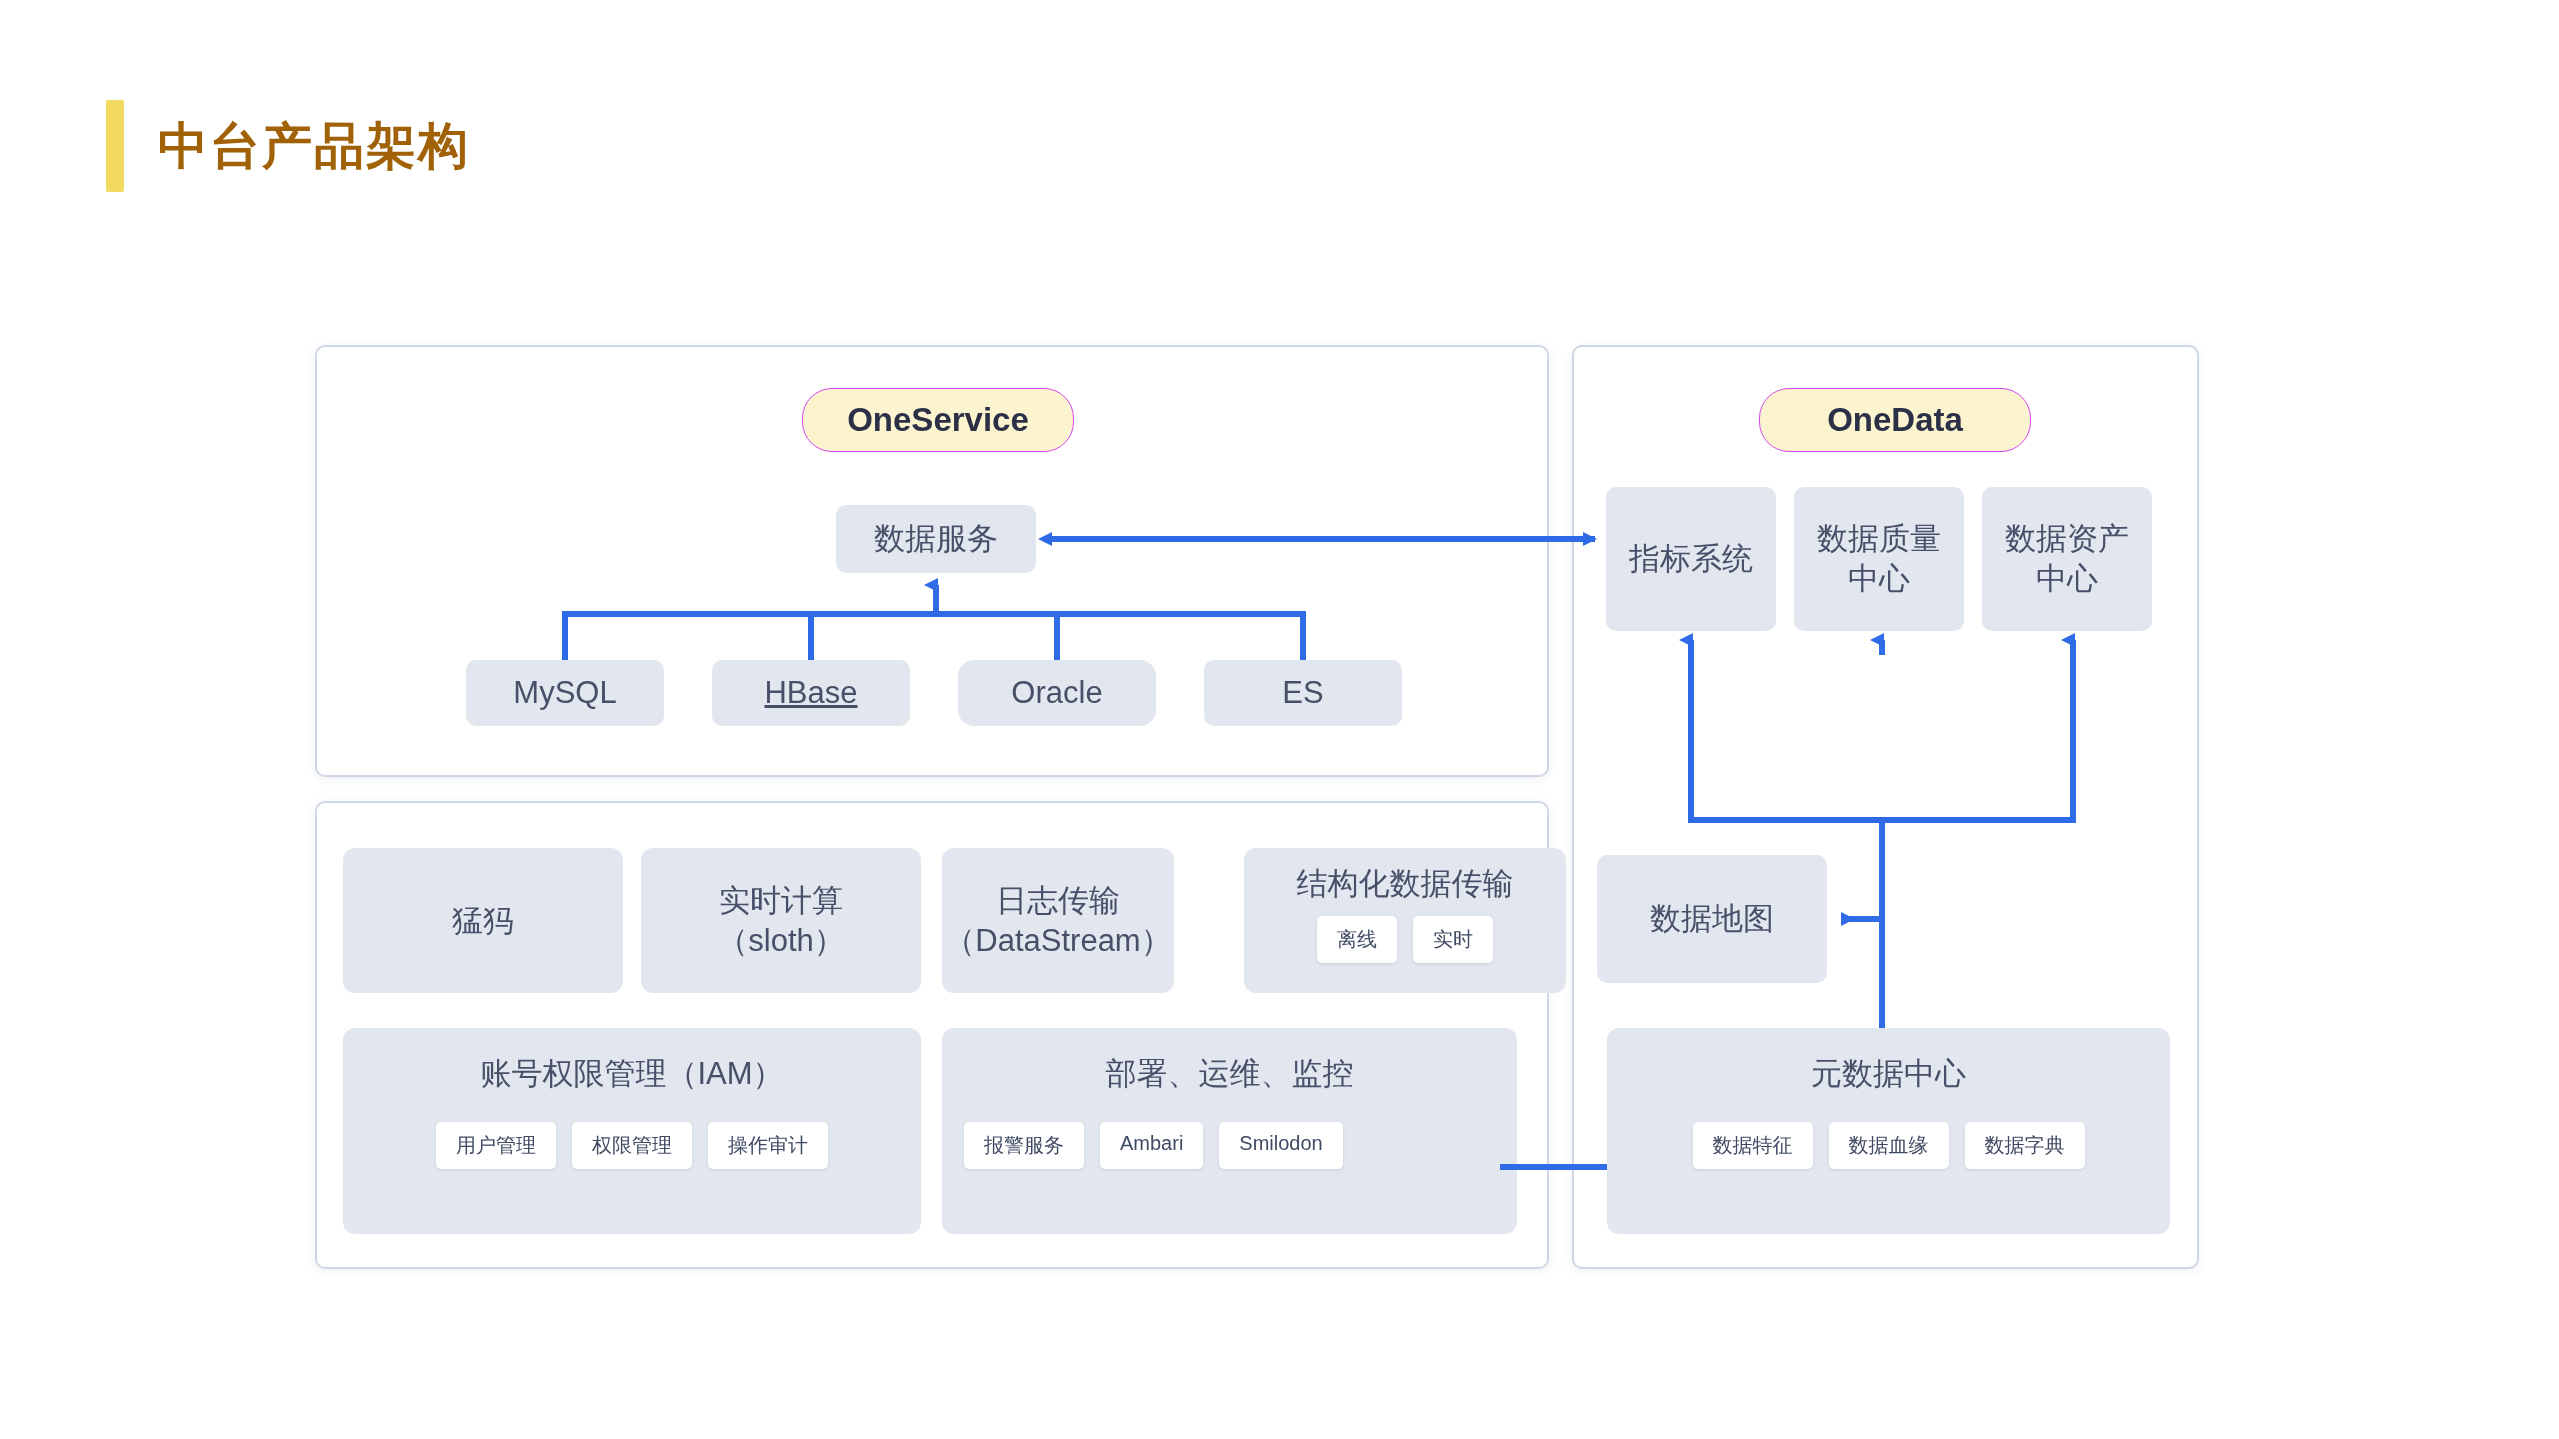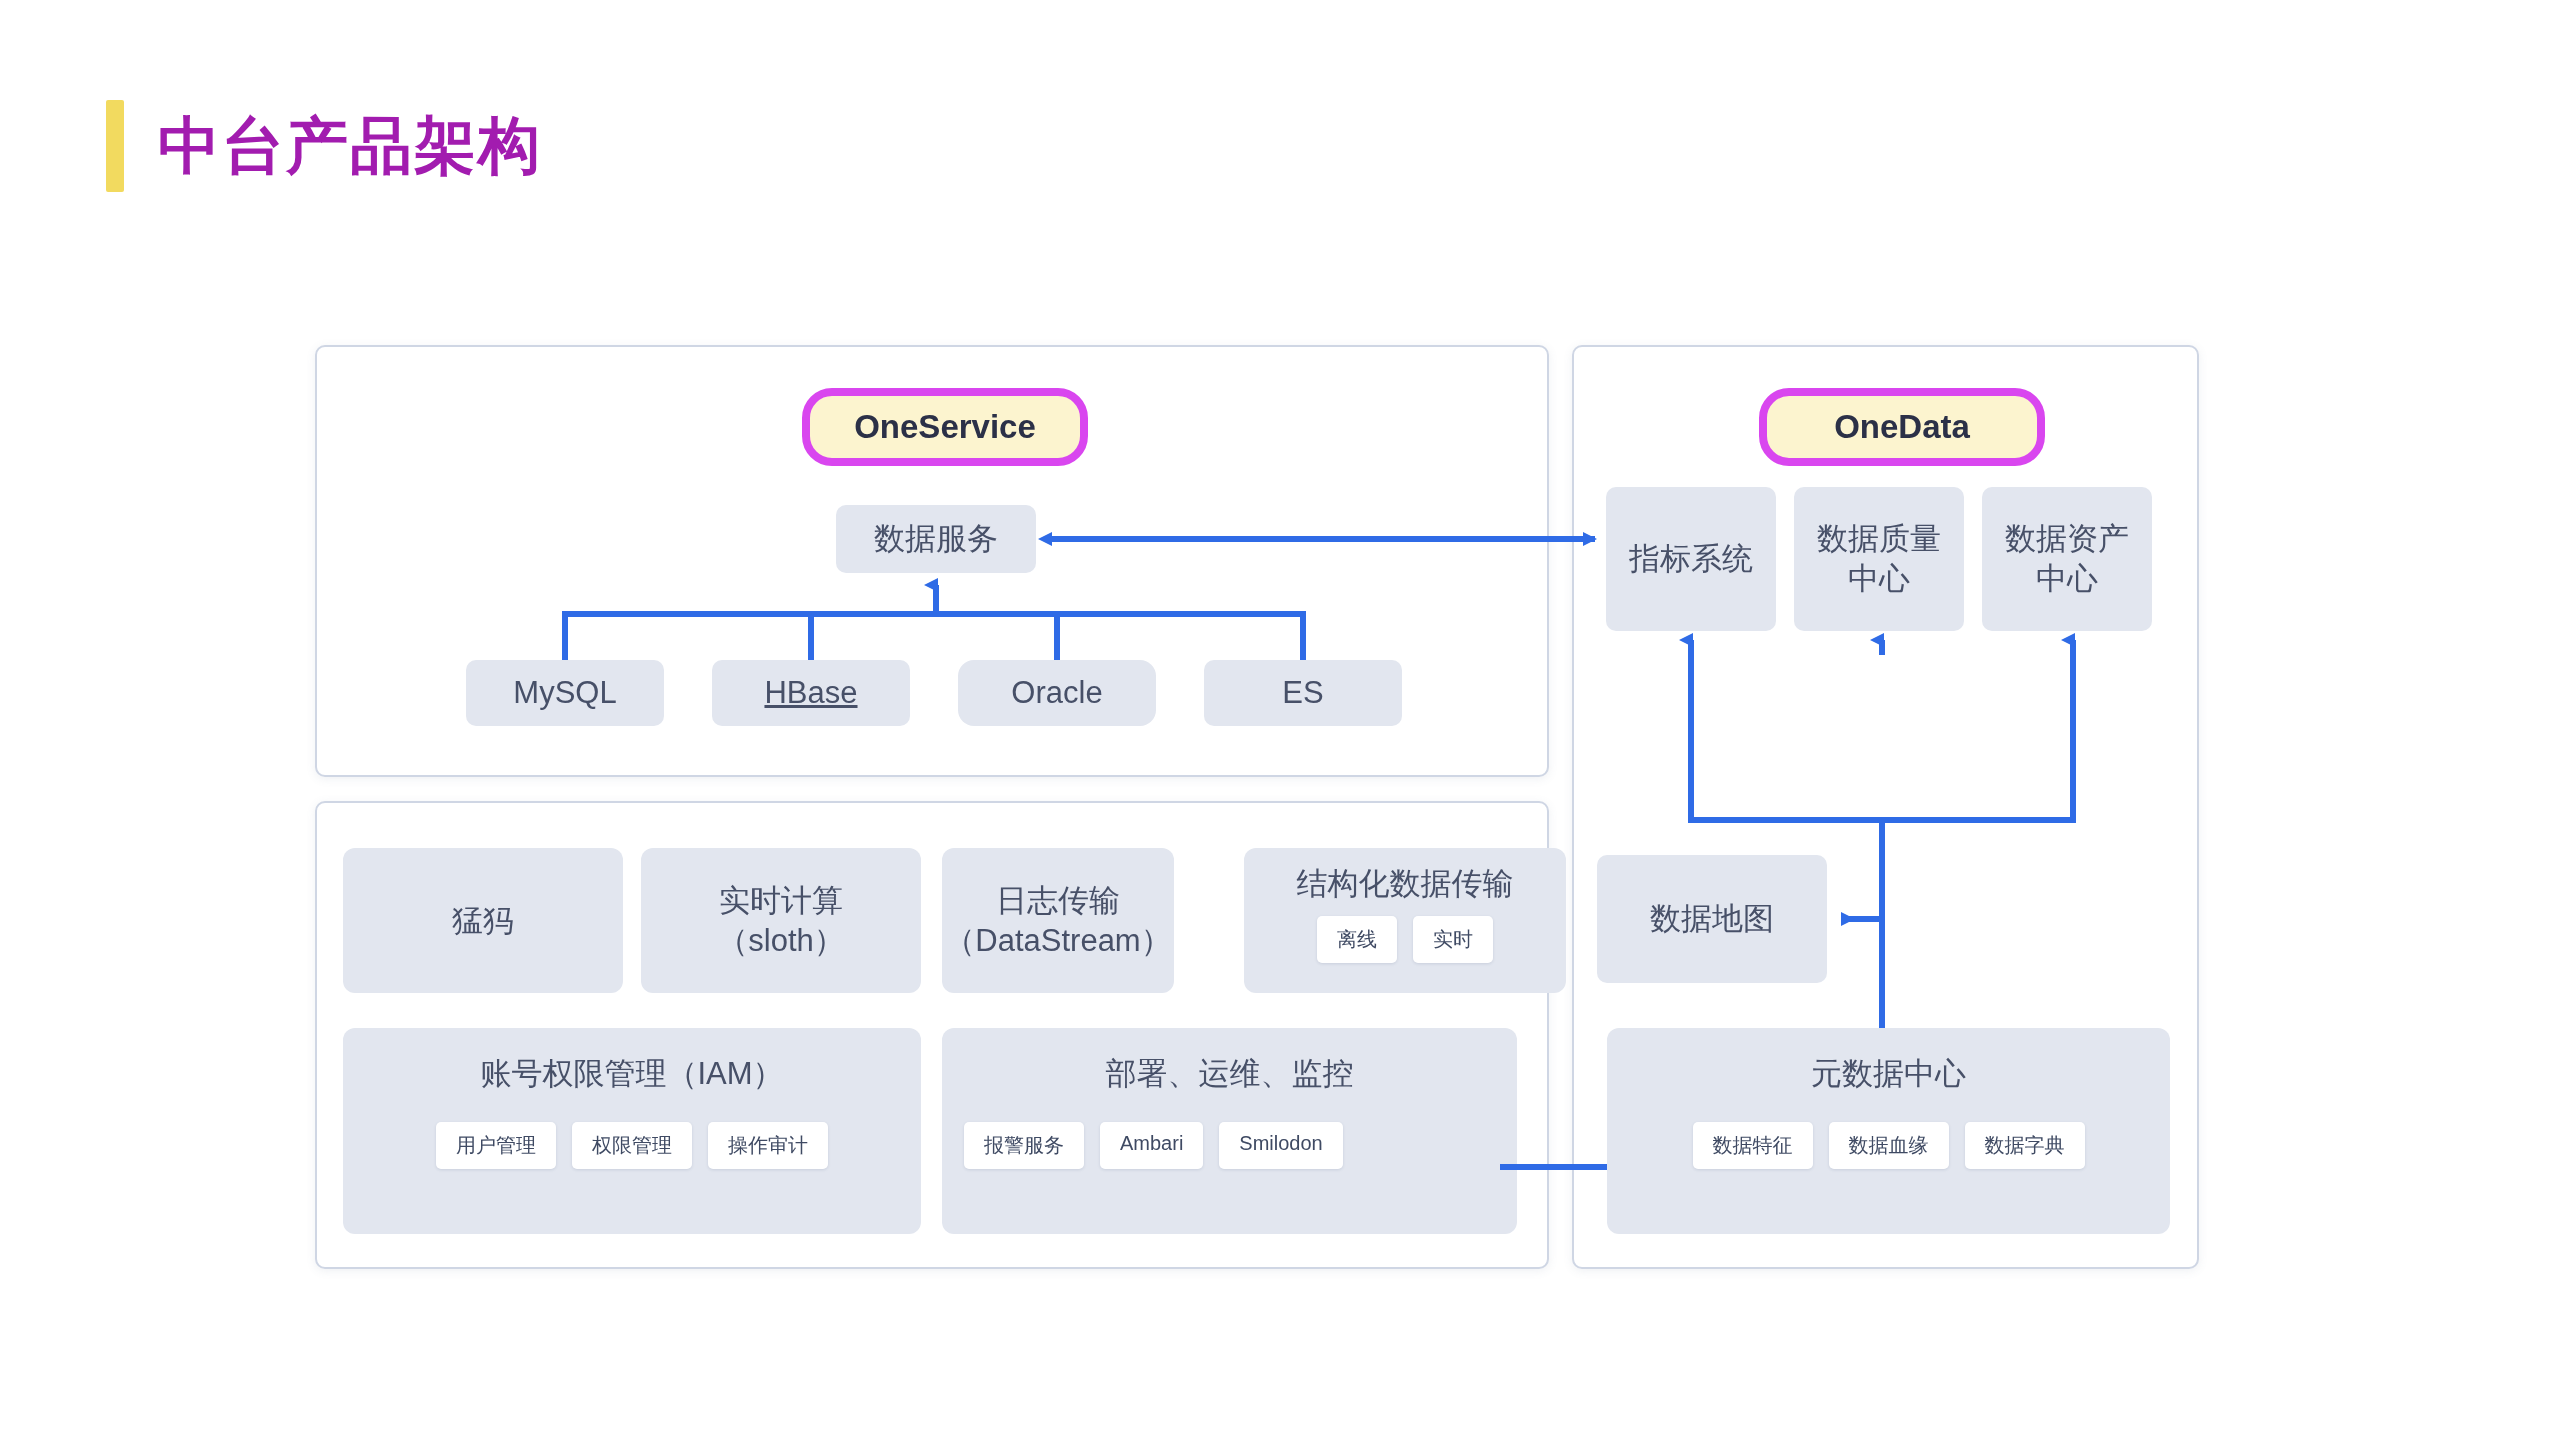--- a/index.html
+++ b/index.html
@@ -8,39 +8,39 @@
     background:#ffffff;
     font-family:"Liberation Sans","DejaVu Sans",sans-serif;
     overflow:hidden;
     position:relative;
   }
   .stage{position:absolute;left:0;top:0;width:2559px;height:1439px;}
 
   
   .title-wrap{position:absolute;left:106px;top:100px;display:flex;align-items:center;gap:34px;}
   .title-bar{width:18px;height:92px;background:#F2DA5F;border-radius:2px;}
-  .title-text{font-size:62px;line-height:1;color:#a21caf;font-weight:700;letter-spacing:2px;white-space:nowrap;}
+  .title-text{font-size:50px;line-height:1;color:#a16207;font-weight:700;letter-spacing:2px;white-space:nowrap;}
 
   
   .panel{
     position:absolute;
     background:#ffffff;
     border:2px solid #cfd6e4;
     border-radius:10px;
     box-shadow:0 2px 10px rgba(90,105,140,.10);
   }
   #panel-service{left:315px;top:345px;width:1230px;height:428px;}
   #panel-platform{left:315px;top:801px;width:1230px;height:464px;}
   #panel-onedata{left:1572px;top:345px;width:623px;height:920px;}
 
   
   .pill{
     position:absolute;
     background:#FCF4CF;
-    border:8px solid #d946ef;
+    border:1px solid #d946ef;
     border-radius:30px;
     color:#2b3047;
     font-size:33px;
     font-weight:700;
     display:flex;align-items:center;justify-content:center;
     white-space:nowrap;
   }
   #pill-oneservice{left:802px;top:388px;width:270px;height:62px;}
   #pill-onedata{left:1759px;top:388px;width:270px;height:62px;}
 

